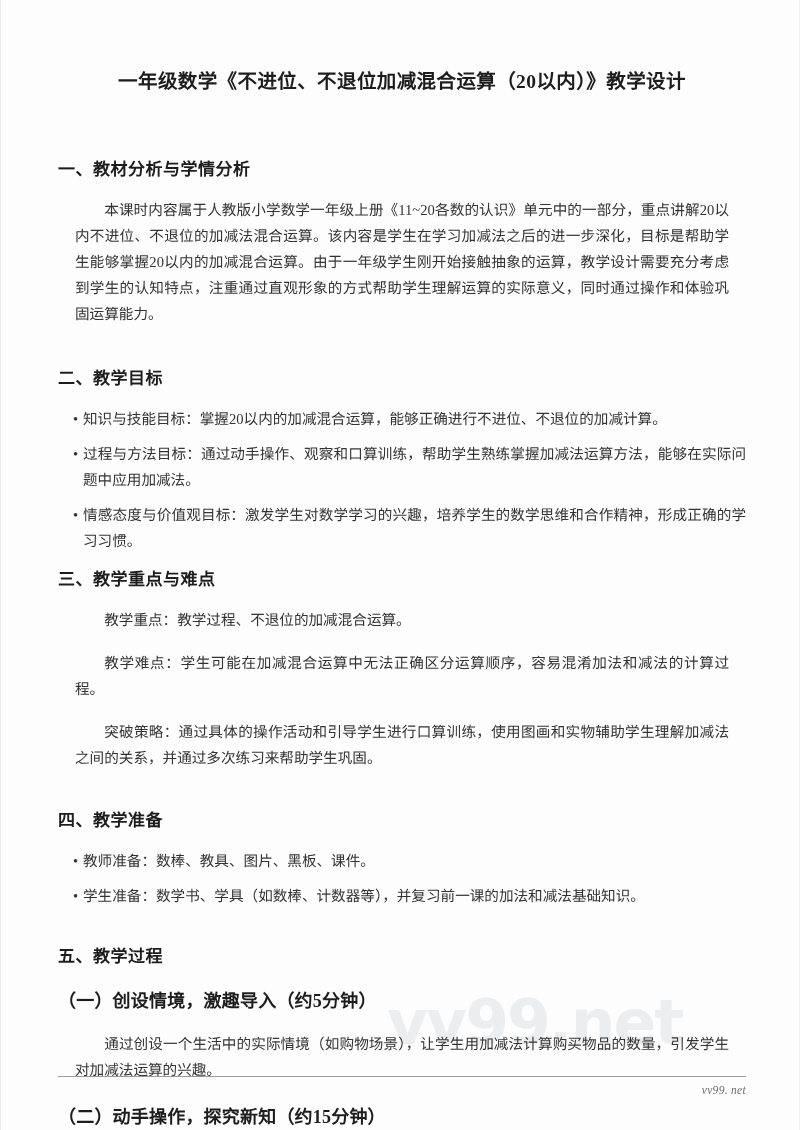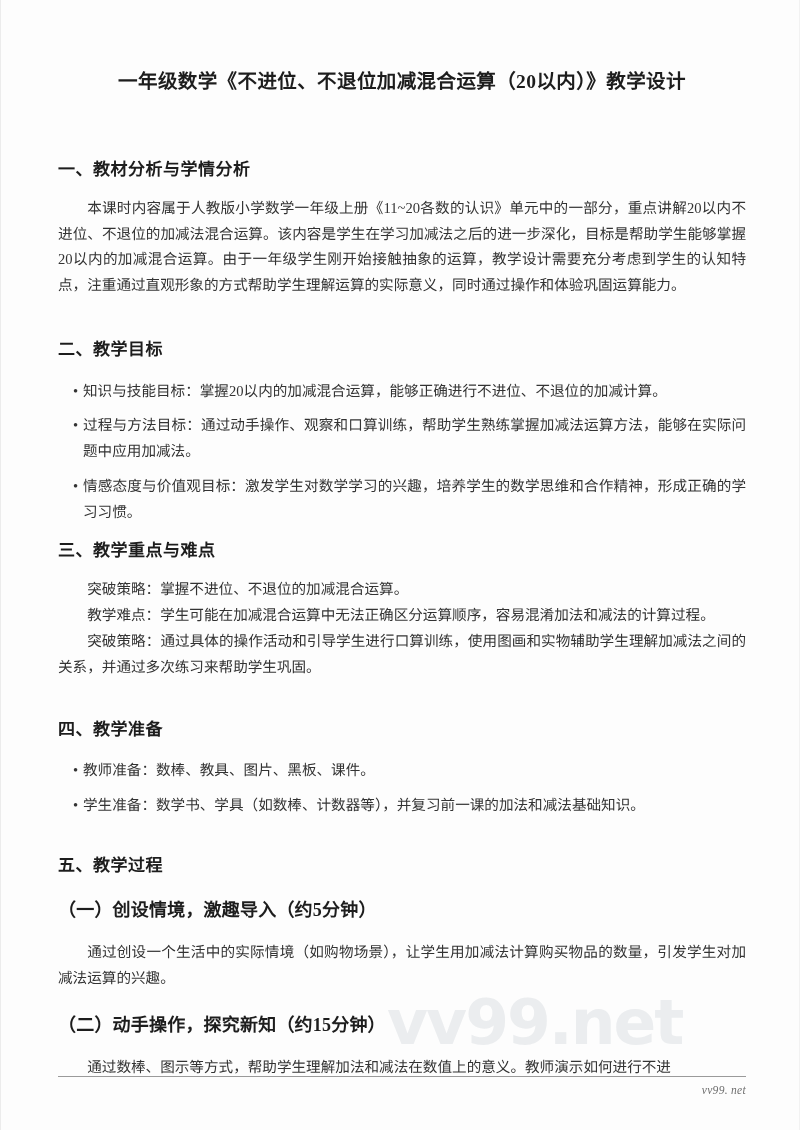--- a/index.html
+++ b/index.html
@@ -87,21 +87,21 @@
     line-height: 1.35;
     margin-top: 21px;
   }
 
   p.body-text {
     font-size: 14.6px;
     line-height: 1.78;
     color: #333333;
     text-align: justify;
     text-justify: inter-ideograph;
-    margin: 0;
+    margin: 17px;
     text-indent: 2em;
   }
   .p-gap-first { margin-top: 16px; }
   .p-gap       { margin-top: 13px; }
   .p-gap-sm    { margin-top: 11px; }
 
   ul.bullet-list {
     list-style: none;
     margin: 0;
     padding: 0;
@@ -176,21 +176,21 @@
         <span class="bullet-dot">•</span>
         <span>过程与方法目标：通过动手操作、观察和口算训练，帮助学生熟练掌握加减法运算方法，能够在实际问题中应用加减法。</span>
       </li>
       <li>
         <span class="bullet-dot">•</span>
         <span>情感态度与价值观目标：激发学生对数学学习的兴趣，培养学生的数学思维和合作精神，形成正确的学习习惯。</span>
       </li>
     </ul>
 
     <h2 class="section-heading sh-3">三、教学重点与难点</h2>
-    <p class="body-text p-gap-first">突破策略：掌握不进位、不退位的加减混合运算。</p>
+    <p class="body-text p-gap-first">教学重点：教学过程、不退位的加减混合运算。</p>
     <p class="body-text p-gap">教学难点：学生可能在加减混合运算中无法正确区分运算顺序，容易混淆加法和减法的计算过程。</p>
     <p class="body-text p-gap">突破策略：通过具体的操作活动和引导学生进行口算训练，使用图画和实物辅助学生理解加减法之间的关系，并通过多次练习来帮助学生巩固。</p>
 
     <h2 class="section-heading sh-4">四、教学准备</h2>
     <ul class="bullet-list bl-first">
       <li>
         <span class="bullet-dot">•</span>
         <span>教师准备：数棒、教具、图片、黑板、课件。</span>
       </li>
       <li>

